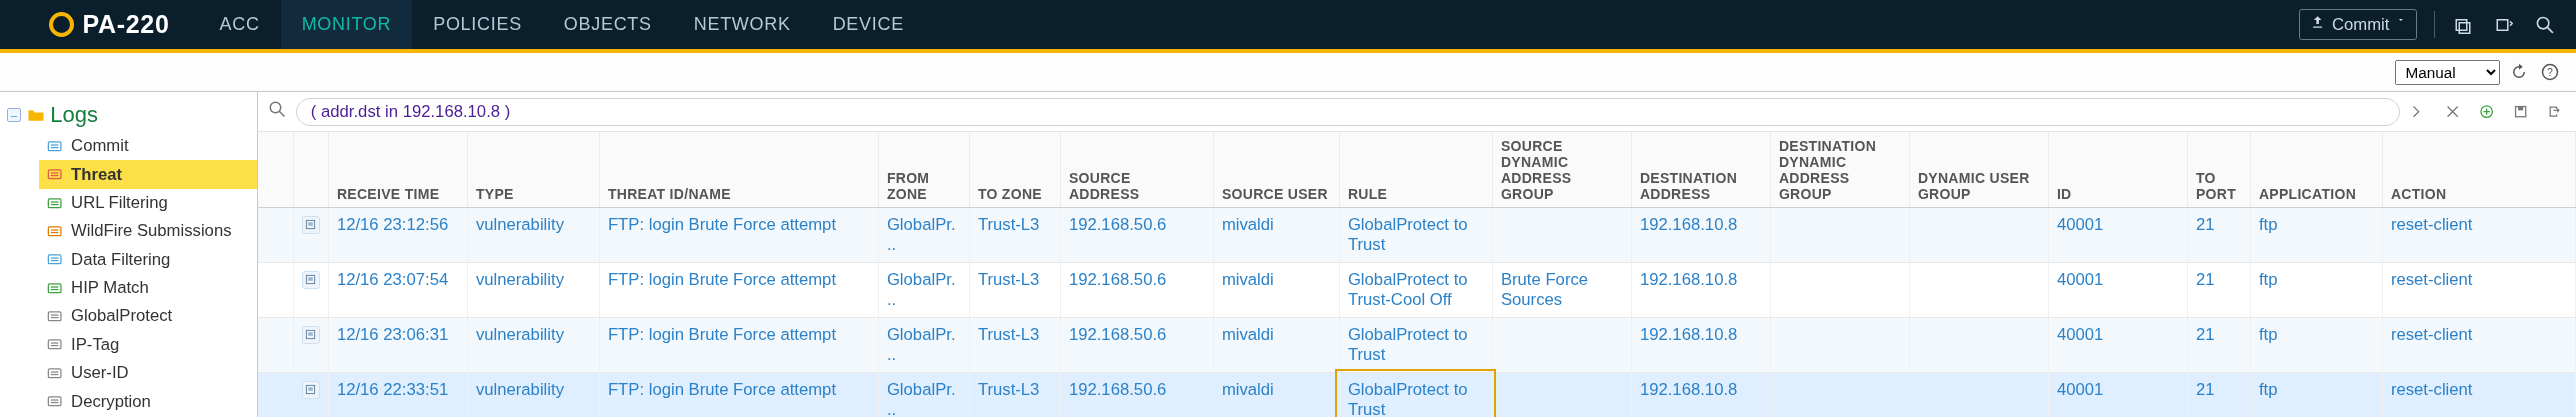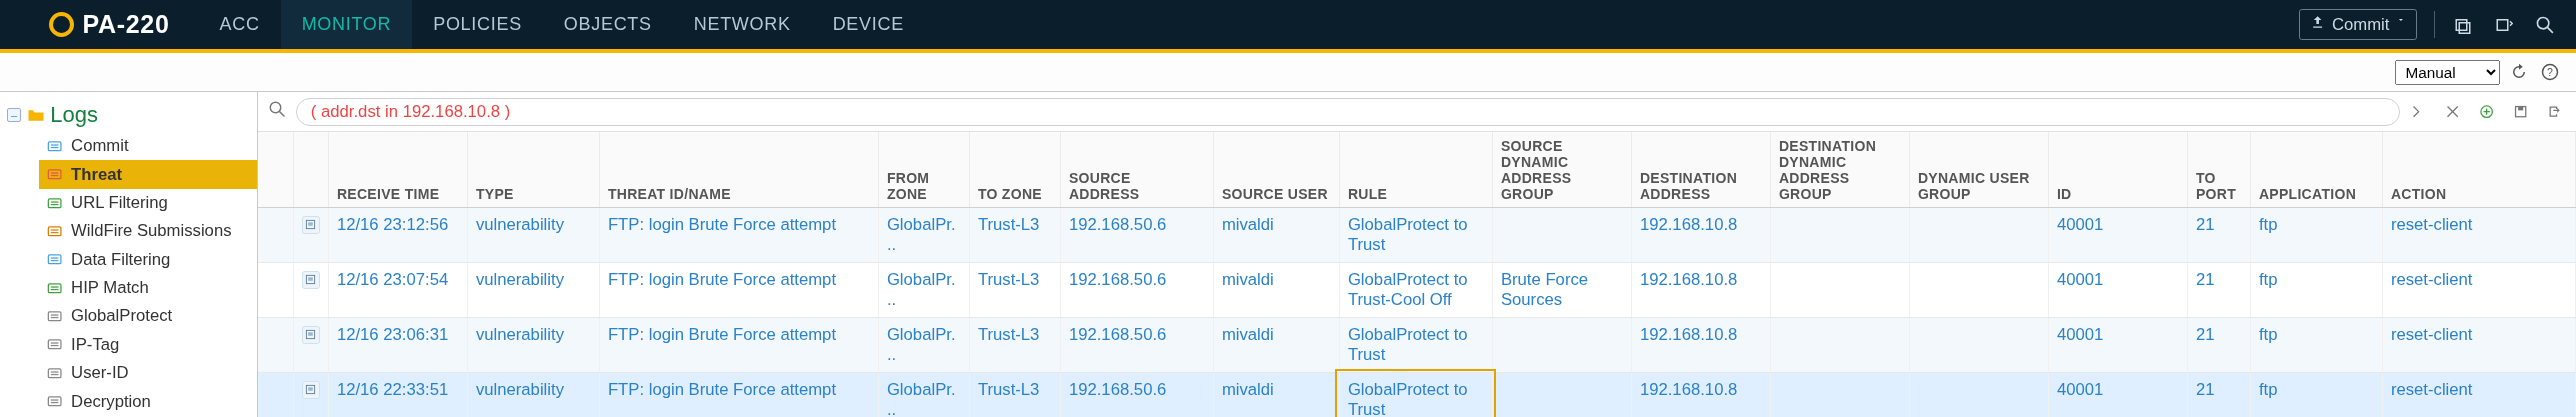--- a/index.html
+++ b/index.html
@@ -18,26 +18,26 @@
 .subbar { height: 39px; border-bottom: 0.7px solid #c9c9c9; display: flex; align-items: center; justify-content: flex-end; padding: 0 14px; gap: 7px; background: #fdfdfd; }
 .subbar select { height: 25px; font-size: 15.3px; padding: 0 5.6px; min-width: 105px; }
 .subbar svg { fill: #555; }
 .main-wrap { display: flex; height: calc(417px - 53px - 39px); }
 .sidebar { width: 258px; border-right: 0.7px solid #c9c9c9; padding: 5.6px 0; overflow: hidden; background: #fff; }
 .tree-root { display: flex; align-items: center; gap: 5.6px; padding: 4.2px 7px; }
 .tree-toggle { width: 14px; height: 14px; border: 0.7px solid #9ad; border-radius: 2.1px; font-size: 11px; line-height: 12.6px; text-align: center; color: #39c; background: #eef7ff; }
 .tree-root .label { font-size: 22px; color: #15803d; }
 .tree-children { padding-left: 39px; }
 .tree-item { display: flex; align-items: center; gap: 7px; padding: 4.2px 5.6px; font-size: 16.7px; color: #333; cursor: pointer; }
-.tree-item.active { font-weight: bold; background: #eab308; }
+.tree-item.active { font-weight: bold; background: #fde047; }
 .tree-item .mini-icon { width: 19.5px; height: 16.7px; display: inline-flex; align-items: center; justify-content: center; }
 .content { flex: 1; display: flex; flex-direction: column; overflow: hidden; }
 .filterbar { display: flex; align-items: center; gap: 7px; padding: 5.6px 9.8px; border-bottom: 0.7px solid #e2e2e2; }
 .filterbar .search-icon { width: 21px; }
-.filter-input { flex: 1; border: 0.7px solid #d0d0d0; border-radius: 14px; height: 28px; padding: 0 14px; font-size: 16.7px; color: #ef4444; }
+.filter-input { flex: 1; border: 0.7px solid #d0d0d0; border-radius: 14px; height: 28px; padding: 0 14px; font-size: 16.7px; color: #4c1d95; }
 .filterbar .trail-icons { display: flex; align-items: center; gap: 9.8px; }
 .filterbar .trail-icons svg { fill: #777; }
 .table-wrap { flex: 1; overflow: auto; }
 table { width: 100%; border-collapse: collapse; font-size: 16.7px; table-layout: fixed; }
 thead th { text-align: left; font-size: 14px; color: #555; font-weight: bold; padding: 5.6px 8.4px; border-bottom: 0.7px solid #d0d0d0; border-right: 0.7px solid #ebebeb; letter-spacing: 0.3px; vertical-align: bottom; background: #fafafa; }
 tbody td { padding: 7px 8.4px; border-bottom: 0.7px solid #e8e8e8; border-right: 0.7px solid #f0f0f0; vertical-align: top; color: #2b82c9; cursor: pointer; white-space: normal; word-break: break-word; }
 tbody td.noninteract { color: #333; cursor: default; }
 tbody tr:nth-child(odd) { background: #f3f8fc; }
 tbody tr:nth-child(even) { background: #ffffff; }
 tbody tr.selected { background: #e0efff !important; }

